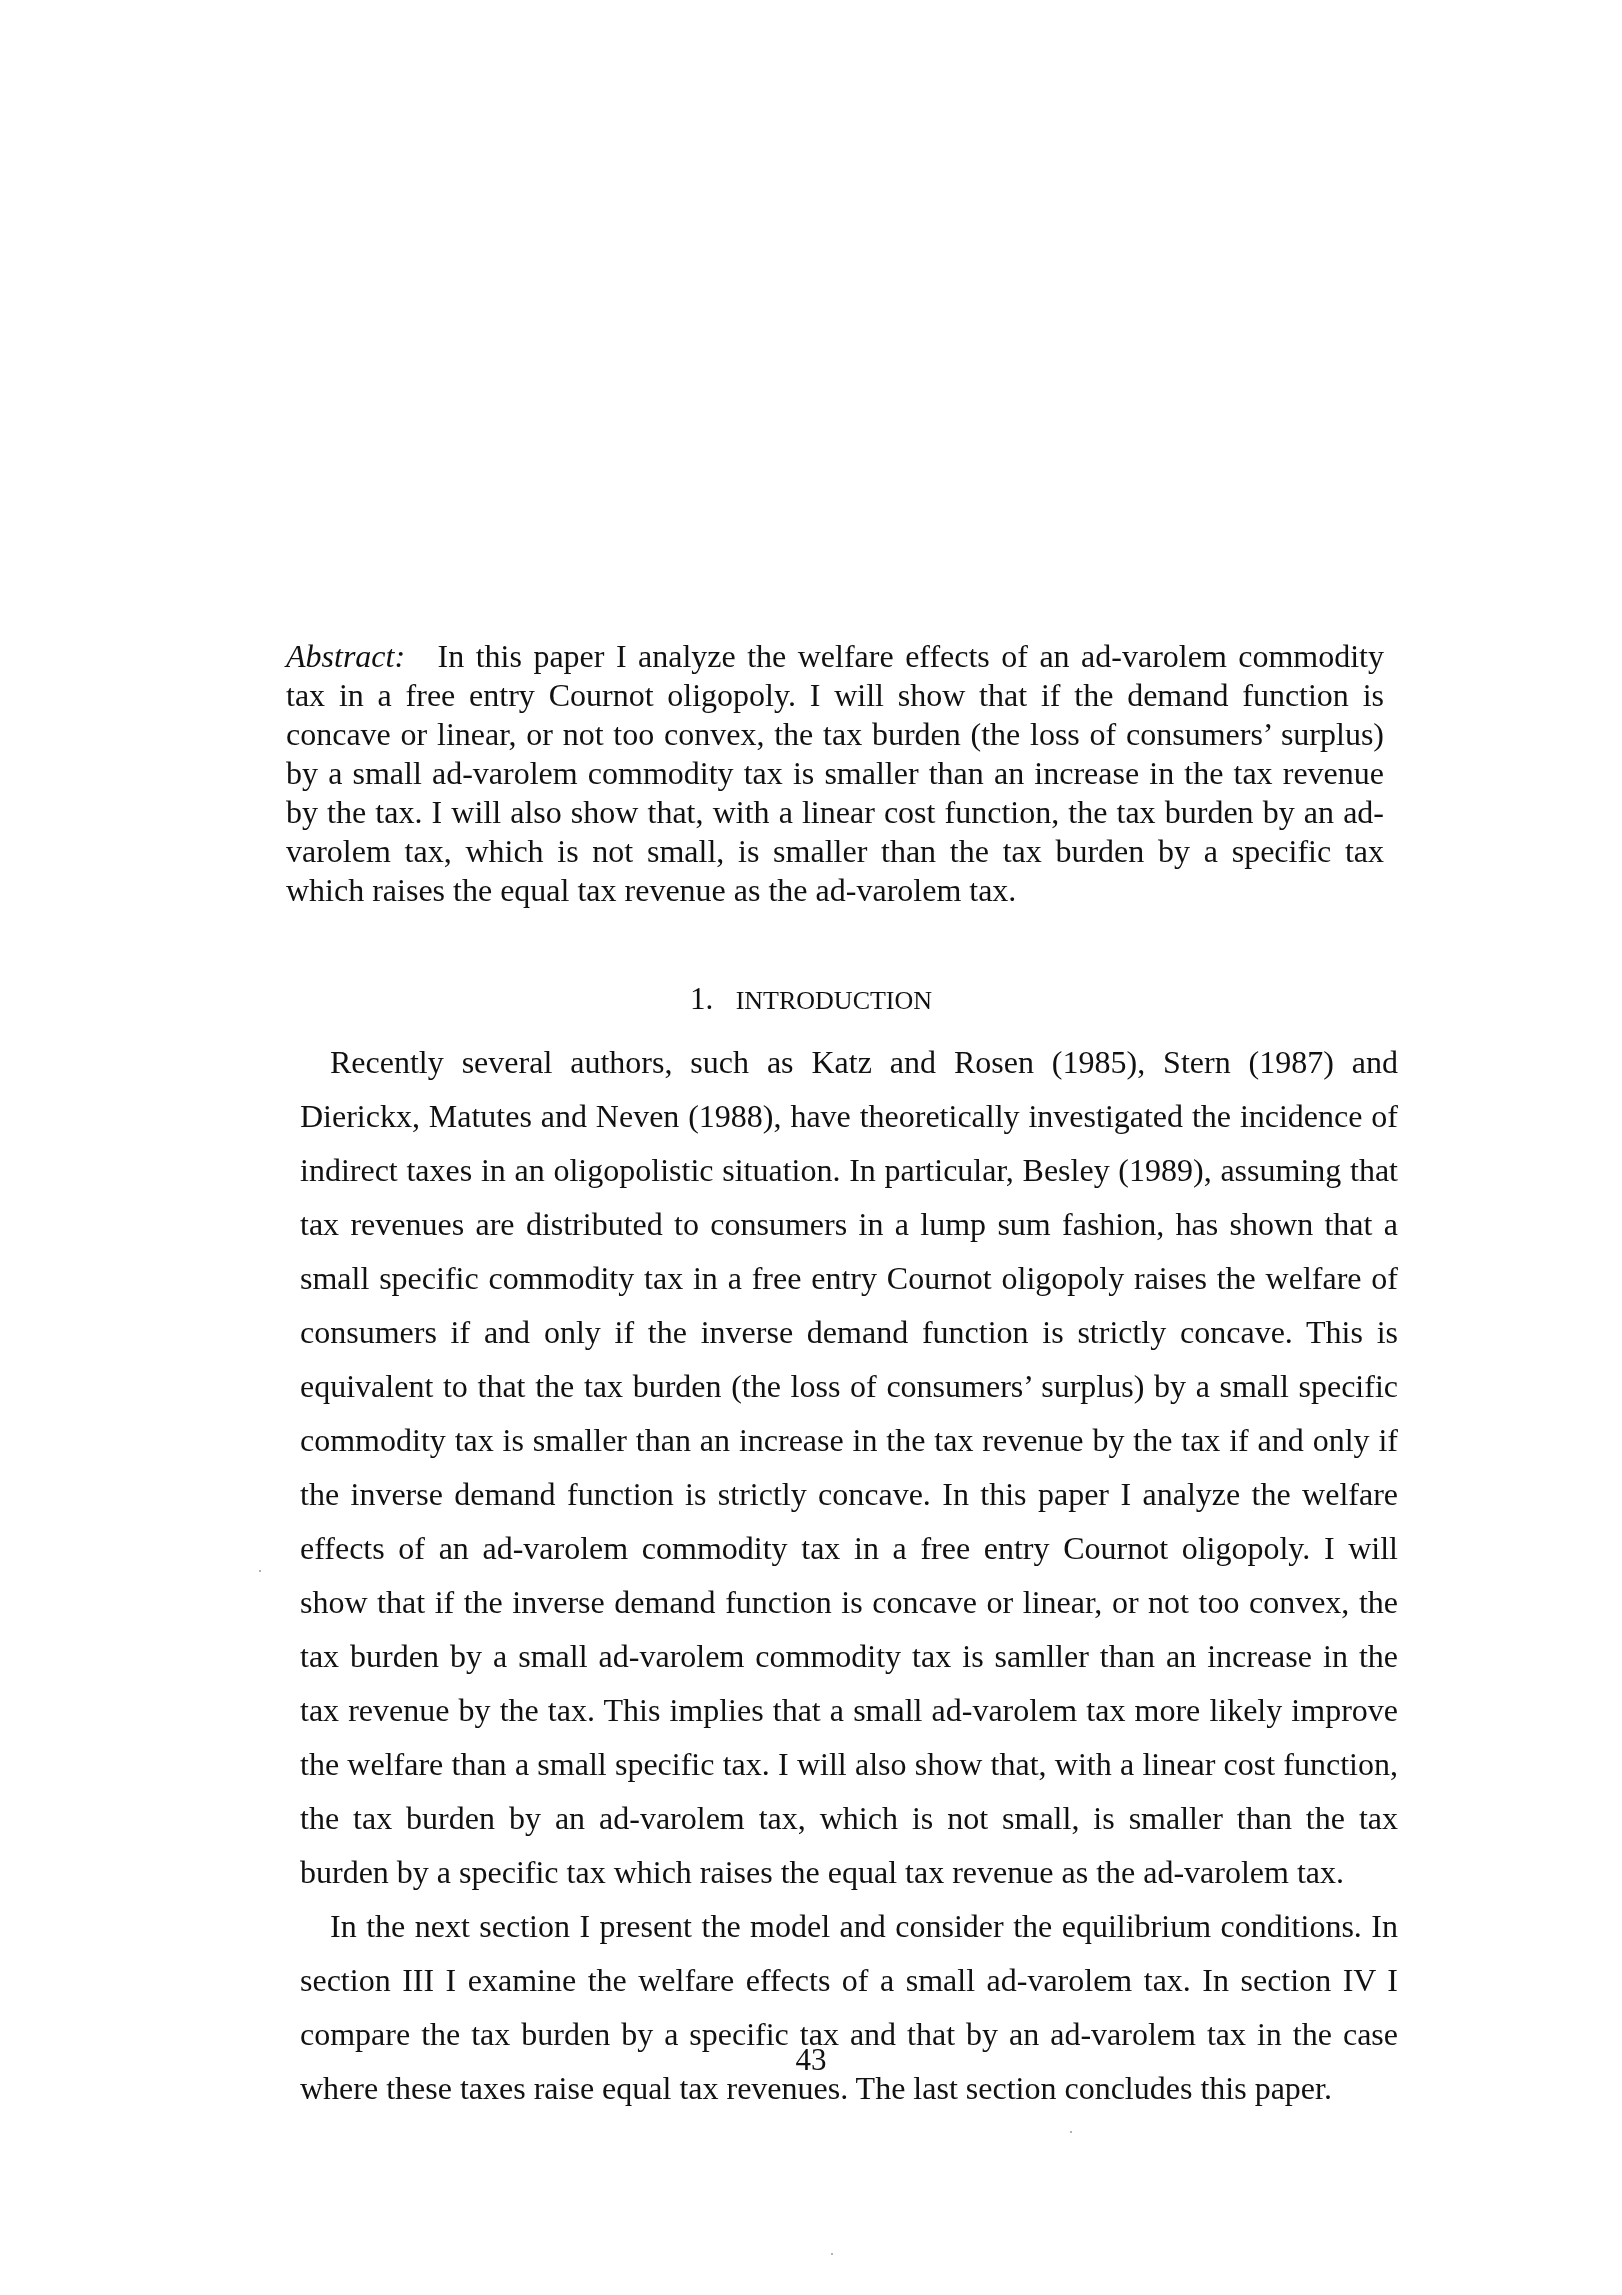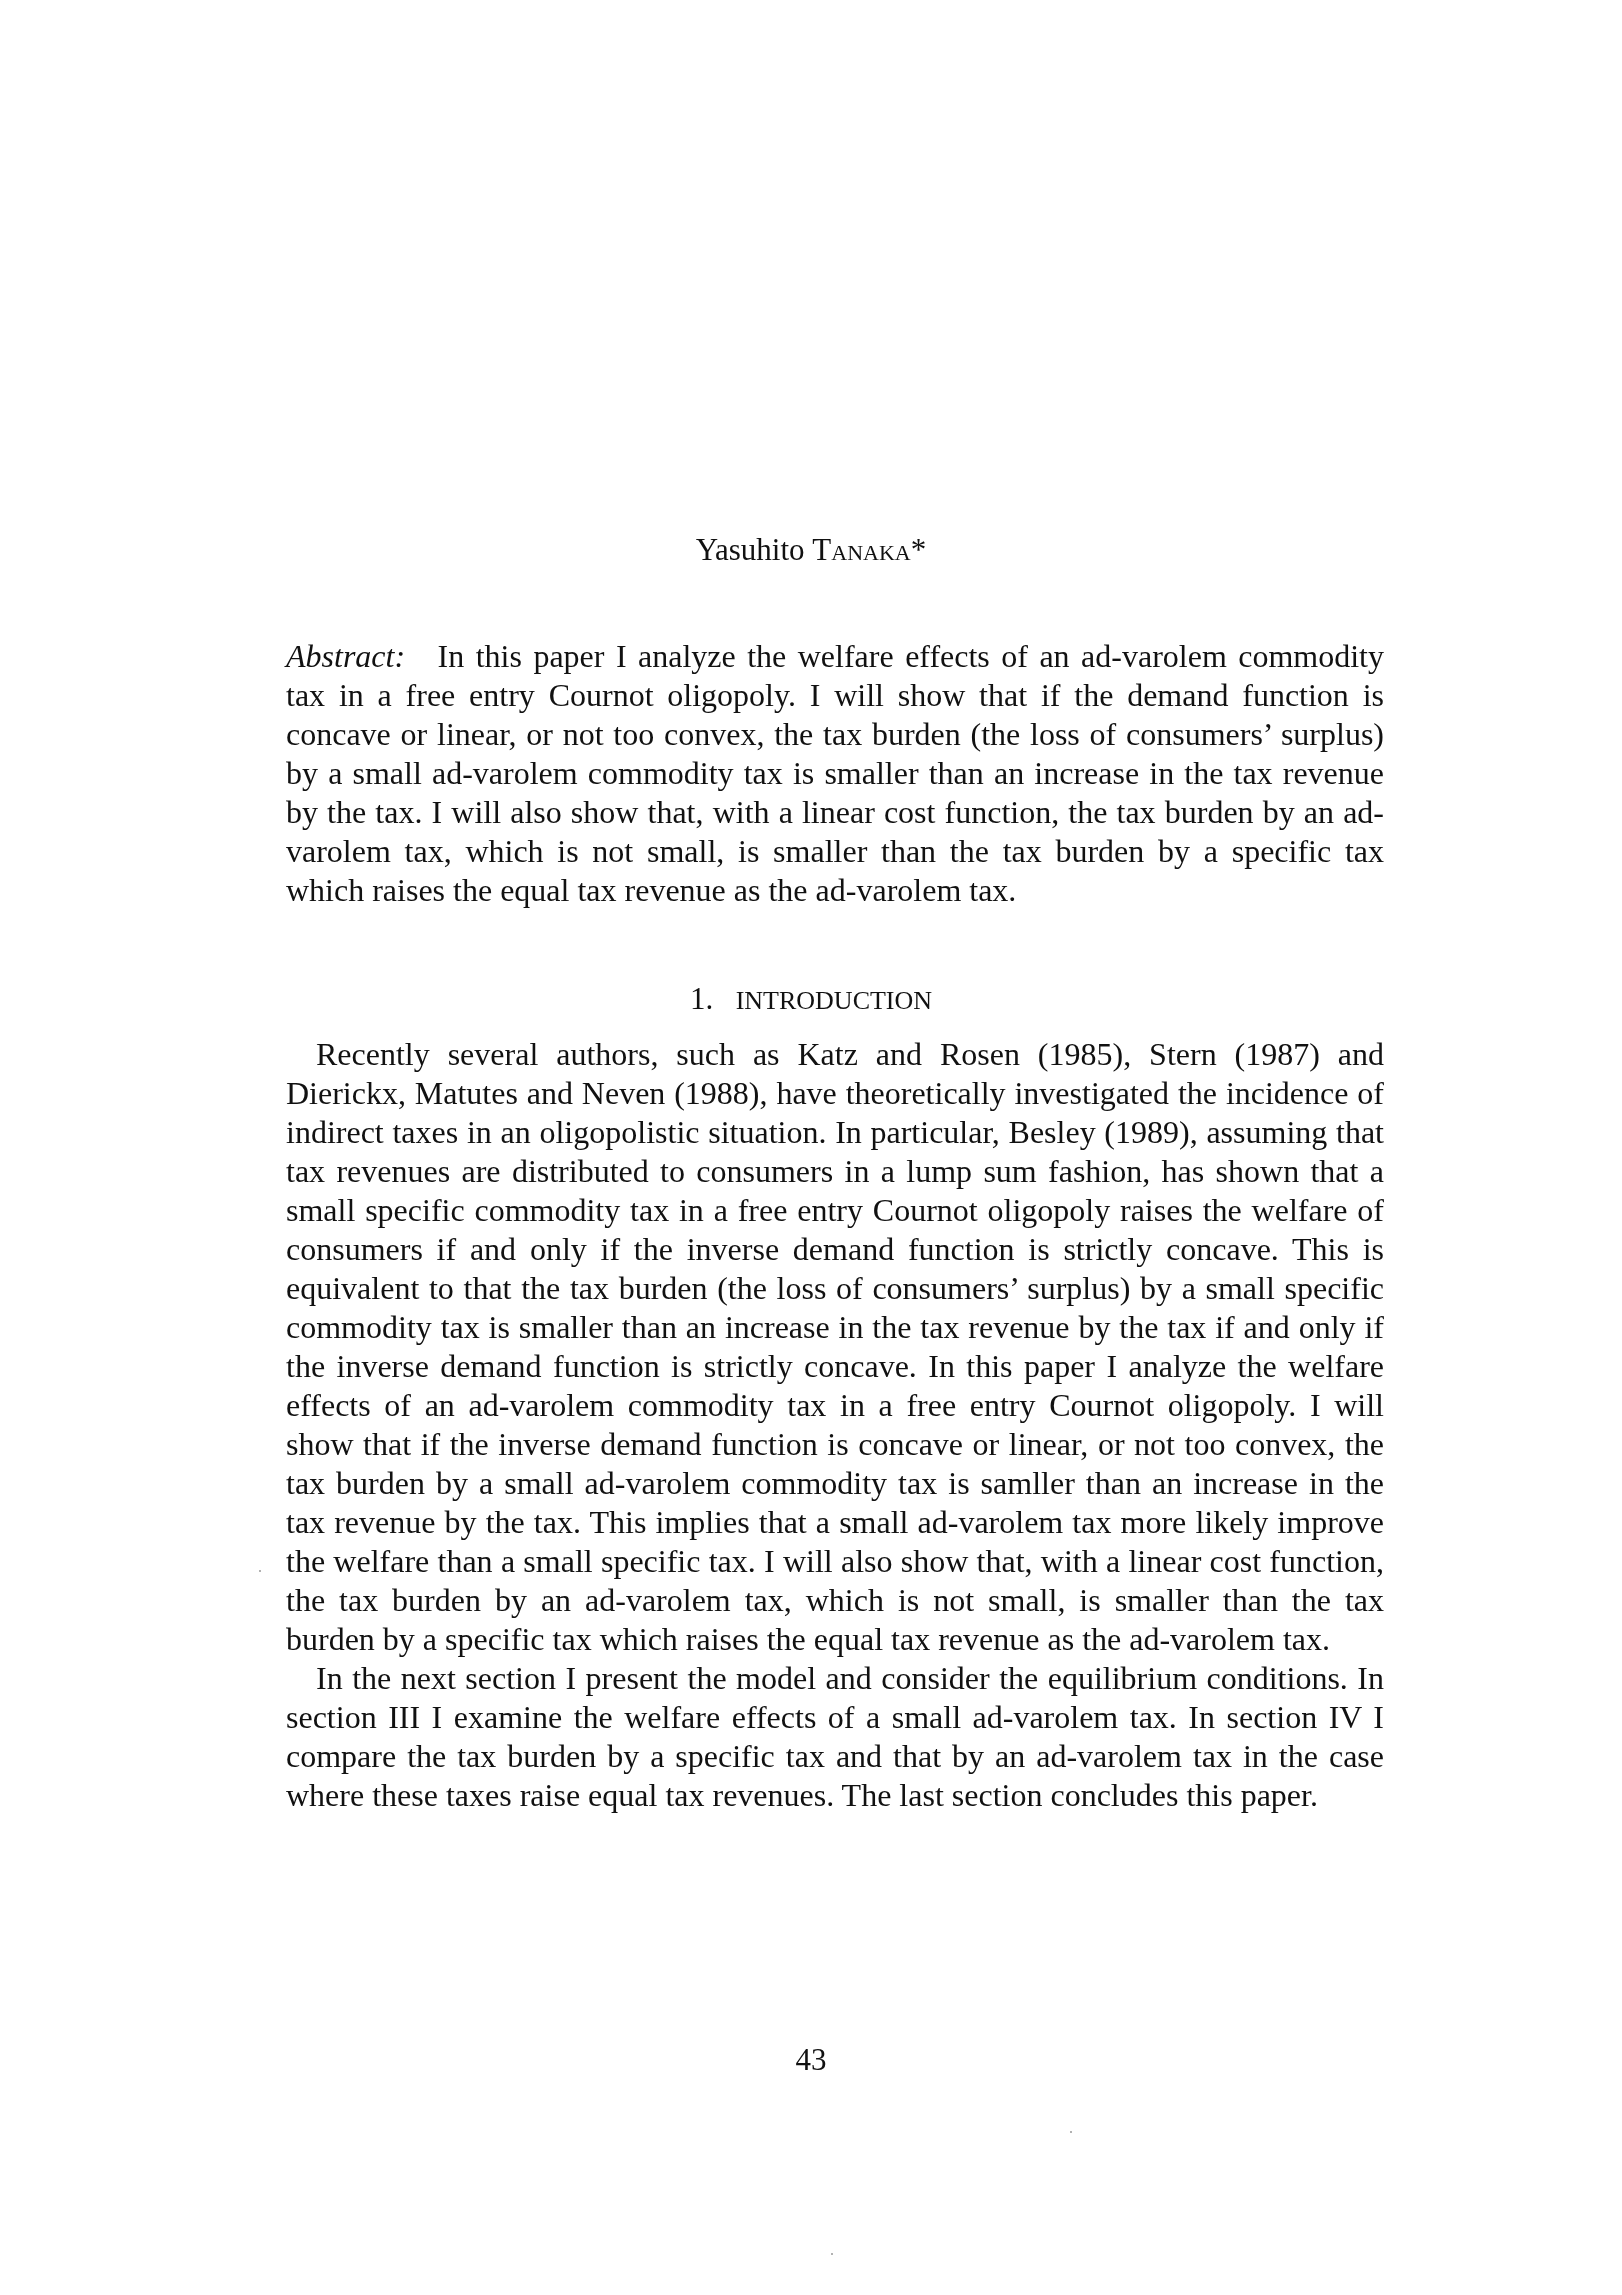--- a/index.html
+++ b/index.html
@@ -6,37 +6,33 @@
   body { width: 1622px; height: 2295px; position: relative; overflow: hidden; color: #111; font-family: "Liberation Serif", "DejaVu Serif", serif; }
   .page { position: absolute; left: 0; top: 0; width: 1622px; height: 2295px; background: #fff; }
   .col { position: absolute; left: 286px; width: 1098px; }
   .title { position: absolute; left: 0; width: 1622px; top: 387px; text-align: center; font-weight: bold; font-size: 31px; line-height: 43px; letter-spacing: 0.6px; }
   .author { position: absolute; left: 0; width: 1622px; top: 532px; text-align: center; font-size: 31px; }
   .author .sc { font-variant: small-caps; }
   .abstract { top: 637px; font-size: 32px; line-height: 39px; text-align: justify; }
   .abstract .label { font-style: italic; margin-right: 21px; }
   .heading { position: absolute; left: 0; width: 1622px; top: 981px; text-align: center; font-size: 26px; }
   .heading .num { margin-right: 16px; font-size: 31px; }
-  .body { top: 1035px; font-size: 32px; line-height: 39px; text-align: justify; }
+  .body { top: 1035px; font-size: 32px; line-height: 54px; text-align: justify; margin-left: 14px; }
   .body p { margin: 0; text-indent: 30px; }
   .footnote { top: 1909px; font-size: 24.5px; line-height: 32px; text-align: justify; }
   .footnote p { margin: 0; text-indent: 24px; }
   .pagenum { position: absolute; left: 0; width: 1622px; top: 2042px; text-align: center; font-size: 31px; }
   .speck { position: absolute; width: 2.3px; height: 2.3px; background: #999; border-radius: 50%; }
 </style>
 </head>
 <body>
 
 <div class="page">
 
 
-  <div class="author">
-    <span>Yasuhito</span>
-    <span class="sc">Tanaka</span><span>*</span>
-  </div>
 
   <div class="col abstract">
     <span class="label">Abstract:</span>
     <span>In this paper I analyze the welfare effects of an ad-varolem commodity tax in a free entry Cournot oligopoly. I will show that if the demand function is concave or linear, or not too convex, the tax burden (the loss of consumers’ surplus) by a small ad-varolem commodity tax is smaller than an increase in the tax revenue by the tax. I will also show that, with a linear cost function, the tax burden by an ad-varolem tax, which is not small, is smaller than the tax burden by a specific tax which raises the equal tax revenue as the ad-varolem tax.</span>
   </div>
 
   <div class="heading">
     <span class="num">1.</span>
     <span>INTRODUCTION</span>
   </div>

